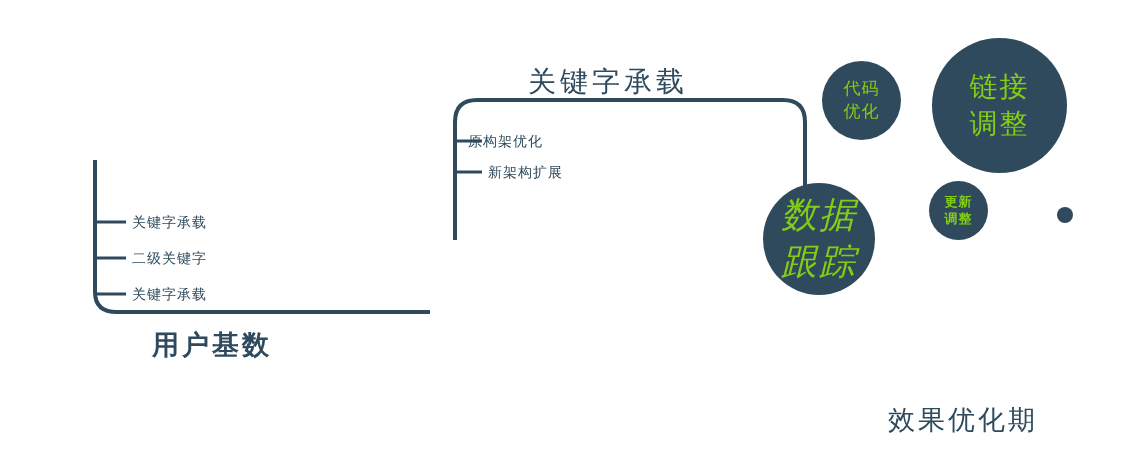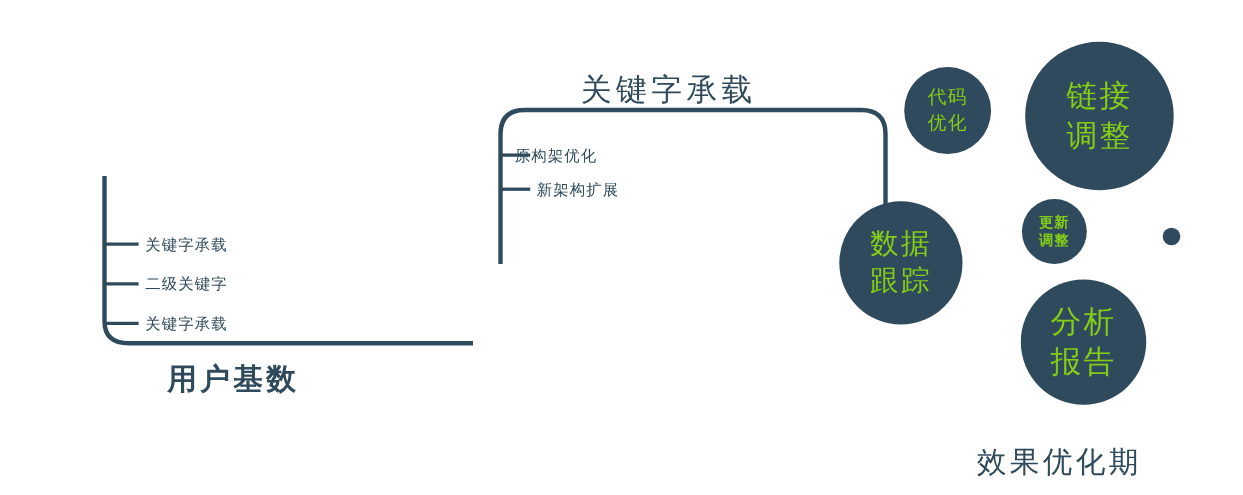--- a/index.html
+++ b/index.html
@@ -28,21 +28,21 @@
     justify-content: center;
     text-align: center;
     white-space: pre-line;
     line-height: 1.3;
     z-index: 2;
     letter-spacing: 2px;
   }
 
   .n-traffic   { left: 15px;   top: 58px;  width: 150px; height: 150px; font-size: 27px; }
   .n-structure { left: 376px;  top: 200px; width: 145px; height: 145px; font-size: 26px; }
-  .n-tracking  { left: 763px;  top: 183px; width: 112px; height: 112px; font-size: 26px; }
+  .n-tracking  { left: 763px;  top: 183px; width: 112px; height: 112px; font-size: 36px; font-style: italic; }
   .n-code      { left: 822px;  top: 61px;  width: 79px;  height: 79px;  font-size: 17px; letter-spacing: 1px; }
   .n-link      { left: 932px;  top: 38px;  width: 135px; height: 135px; font-size: 28px; }
   .n-update    { left: 929px;  top: 181px; width: 59px;  height: 59px;  font-size: 13px; font-weight: bold; letter-spacing: 1px; }
   .n-dot       { left: 1057px; top: 207px; width: 16px;  height: 16px; }
   .n-report    { left: 928px;  top: 254px; width: 114px; height: 114px; font-size: 28px; }
 
   .branch {
     position: absolute;
     color: var(--primary, #2e4a5c);
     font-size: 14px;
@@ -93,22 +93,20 @@
 
   <div class="node n-tracking">数据
 跟踪</div>
   <div class="node n-code">代码
 优化</div>
   <div class="node n-link">链接
 调整</div>
   <div class="node n-update">更新
 调整</div>
   <div class="node n-dot"></div>
-  <div class="node n-report">分析
-报告</div>
 
   <div class="branch b1">关键字承载</div>
   <div class="branch b2">二级关键字</div>
   <div class="branch b3">关键字承载</div>
   <div class="branch b4">原构架优化</div>
   <div class="branch b5">新架构扩展</div>
 
   <div class="edge-label e-userbase">用户基数</div>
   <div class="edge-label e-keyword">关键字承载</div>
 

